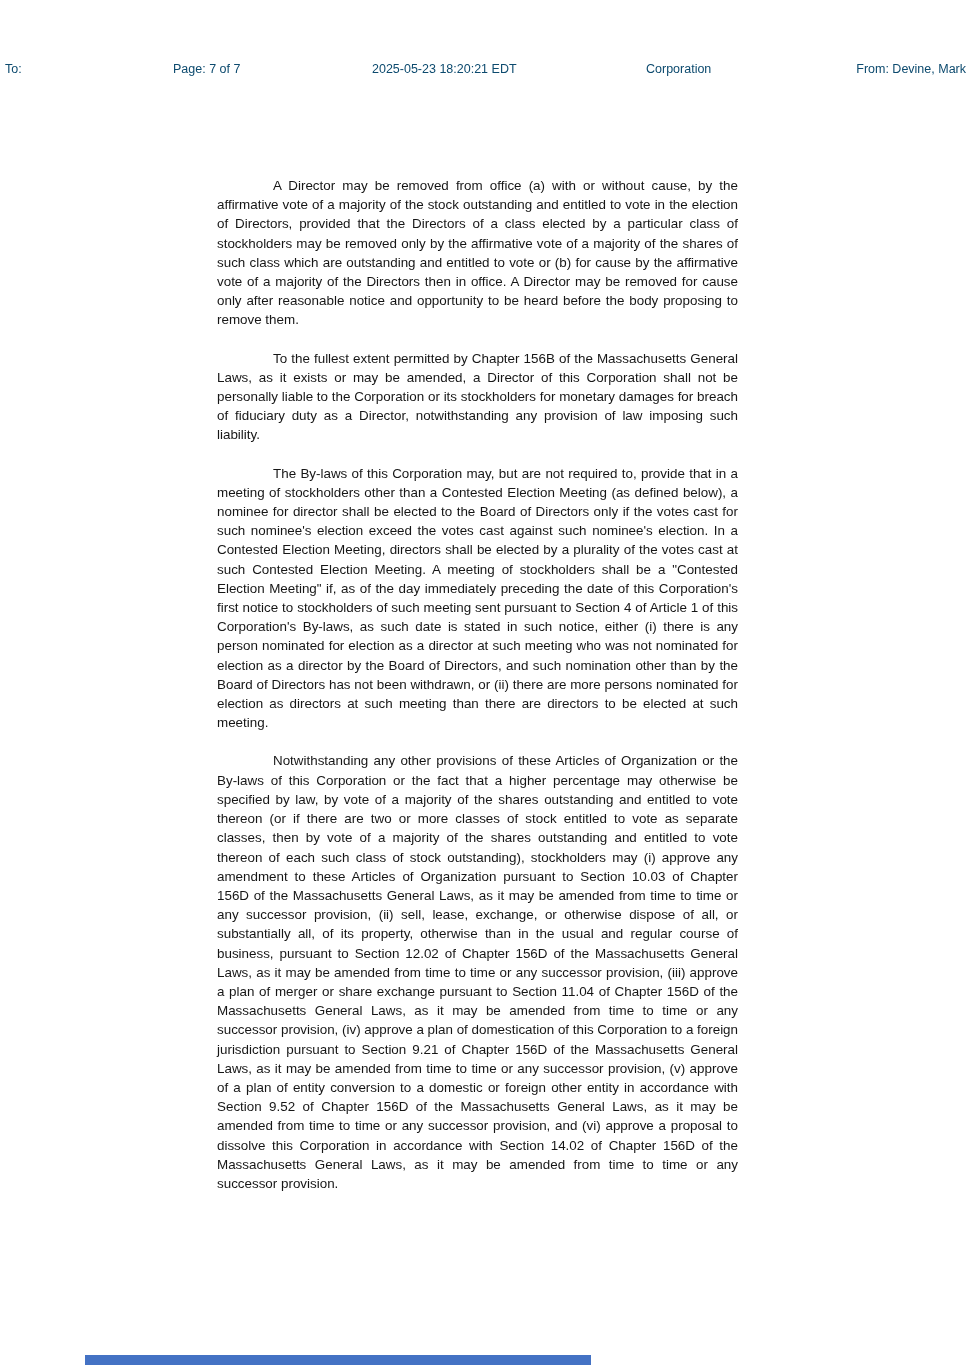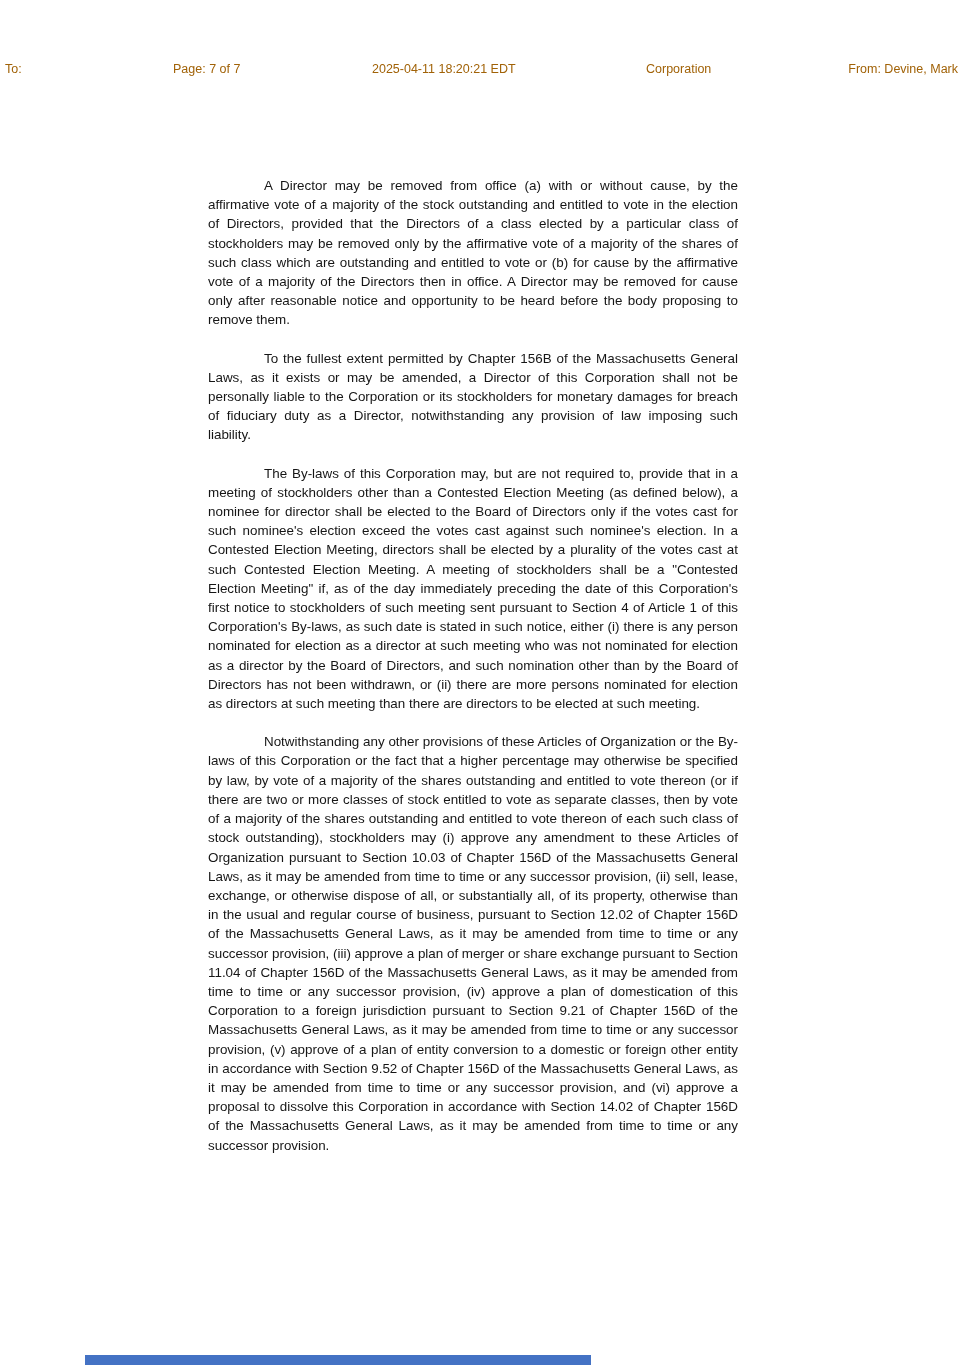--- a/index.html
+++ b/index.html
@@ -15,63 +15,63 @@
     font-family: "Liberation Sans", sans-serif;
     color: #1b1b1b;
   }
   .fax-header {
     position: absolute;
     top: 62px;
     left: 0;
     width: 967px;
     height: 16px;
     font-size: 12.5px;
-    color: #a16207;
+    color: #0c4a6e;
   }
   .fax-header span {
     position: absolute;
     white-space: nowrap;
     top: 0;
   }
   .h-to      { left: 5px; }
   .h-page    { left: 173px; text-align: center; }
   .h-time    { left: 372px; }
   .h-company { left: 646px; }
-  .h-from    { right: 9px; }
+  .h-from    { right: 1px; }
 
   .doc {
     position: absolute;
     top: 176px;
     left: 205px;
     width: 533px;
     font-size: 13.4px;
     line-height: 19.2px;
     text-align: justify;
     color: #161616;
   }
   .doc p {
-    margin: 0 0 19px 3px;
+    margin: 0 0 19px 12px;
     text-indent: 56px;
   }
   .accent-bar {
     position: absolute;
     left: 85px;
     top: 1355px;
     width: 506px;
     height: 10px;
     background: #4472c4;
   }
 </style>
 </head>
 <body>
 
 <div class="fax-header">
   <span class="h-to">To:</span>
   <span class="h-page">Page: 7 of 7</span>
-  <span class="h-time">2025-04-11 18:20:21 EDT</span>
+  <span class="h-time">2025-05-23 18:20:21 EDT</span>
   <span class="h-company">Corporation</span>
   <span class="h-from">From: Devine, Mark</span>
 </div>
 
 <div class="doc">
   <p>A Director may be removed from office (a) with or without cause, by the affirmative vote of a majority of the stock outstanding and entitled to vote in the election of Directors, provided that the Directors of a class elected by a particular class of stockholders may be removed only by the affirmative vote of a majority of the shares of such class which are outstanding and entitled to vote or (b) for cause by the affirmative vote of a majority of the Directors then in office. A Director may be removed for cause only after reasonable notice and opportunity to be heard before the body proposing to remove them.</p>
   <p>To the fullest extent permitted by Chapter 156B of the Massachusetts General Laws, as it exists or may be amended, a Director of this Corporation shall not be personally liable to the Corporation or its stockholders for monetary damages for breach of fiduciary duty as a Director, notwithstanding any provision of law imposing such liability.</p>
   <p>The By-laws of this Corporation may, but are not required to, provide that in a meeting of stockholders other than a Contested Election Meeting (as defined below), a nominee for director shall be elected to the Board of Directors only if the votes cast for such nominee's election exceed the votes cast against such nominee's election. In a Contested Election Meeting, directors shall be elected by a plurality of the votes cast at such Contested Election Meeting. A meeting of stockholders shall be a "Contested Election Meeting" if, as of the day immediately preceding the date of this Corporation's first notice to stockholders of such meeting sent pursuant to Section 4 of Article 1 of this Corporation's By-laws, as such date is stated in such notice, either (i) there is any person nominated for election as a director at such meeting who was not nominated for election as a director by the Board of Directors, and such nomination other than by the Board of Directors has not been withdrawn, or (ii) there are more persons nominated for election as directors at such meeting than there are directors to be elected at such meeting.</p>
   <p>Notwithstanding any other provisions of these Articles of Organization or the By-laws of this Corporation or the fact that a higher percentage may otherwise be specified by law, by vote of a majority of the shares outstanding and entitled to vote thereon (or if there are two or more classes of stock entitled to vote as separate classes, then by vote of a majority of the shares outstanding and entitled to vote thereon of each such class of stock outstanding), stockholders may (i) approve any amendment to these Articles of Organization pursuant to Section 10.03 of Chapter 156D of the Massachusetts General Laws, as it may be amended from time to time or any successor provision, (ii) sell, lease, exchange, or otherwise dispose of all, or substantially all, of its property, otherwise than in the usual and regular course of business, pursuant to Section 12.02 of Chapter 156D of the Massachusetts General Laws, as it may be amended from time to time or any successor provision, (iii) approve a plan of merger or share exchange pursuant to Section 11.04 of Chapter 156D of the Massachusetts General Laws, as it may be amended from time to time or any successor provision, (iv) approve a plan of domestication of this Corporation to a foreign jurisdiction pursuant to Section 9.21 of Chapter 156D of the Massachusetts General Laws, as it may be amended from time to time or any successor provision, (v) approve of a plan of entity conversion to a domestic or foreign other entity in accordance with Section 9.52 of Chapter 156D of the Massachusetts General Laws, as it may be amended from time to time or any successor provision, and (vi) approve a proposal to dissolve this Corporation in accordance with Section 14.02 of Chapter 156D of the Massachusetts General Laws, as it may be amended from time to time or any successor provision.</p>
 </div>

